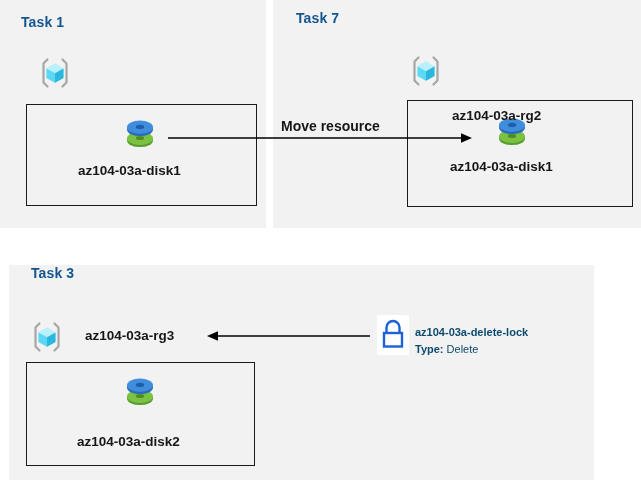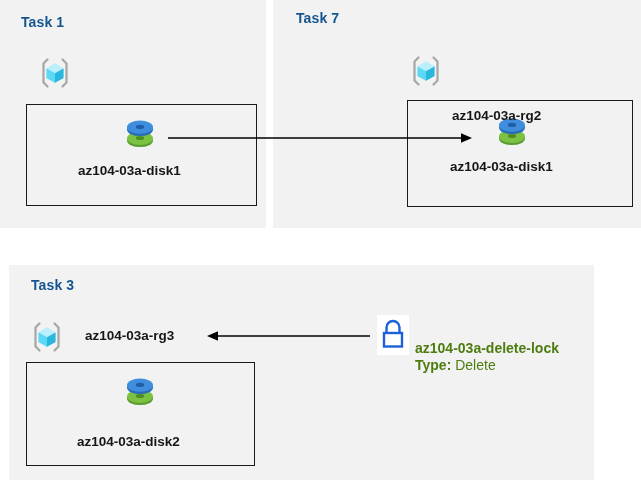--- a/index.html
+++ b/index.html
@@ -34,21 +34,21 @@
   .task-title {
     position: absolute;
     color: #14558f;
     font-weight: bold;
     font-size: 14px;
     letter-spacing: 0.1px;
     white-space: nowrap;
   }
   #title-task1 { left: 21px;  top: 14px; }
   #title-task2 { left: 296px; top: 10px; }
-  #title-task3 { left: 31px;  top: 277px; }
+  #title-task3 { left: 31px;  top: 265px; }
 
   
   .inner-box {
     position: absolute;
     border: 1.3px solid #1a1a1a;
     background: transparent;
     box-sizing: border-box;
   }
   #box-task1 { left: 26px;  top: 104px; width: 231px; height: 102px; }
   #box-task2 { left: 407px; top: 100px; width: 226px; height: 107px; }
@@ -96,25 +96,25 @@
   #label-rg2  { left: 452px; top: 62px; margin-top: 46px; }
   #label-rg3  { left: 85px;  top: 328px; text-align: right; }
   #label-disk1-a { left: 78px;  top: 163px; }
   #label-disk1-b { left: 450px; top: 159px; }
   #label-disk2   { left: 77px;  top: 434px; }
   #label-move    { left: 281px; top: 118px; font-size: 14px; }
 
   #label-lock {
     position: absolute;
     left: 415px;
-    top: 340px;
+    top: 324px;
     white-space: nowrap;
-    font-size: 14px;
+    font-size: 11px;
     font-weight: bold;
-    color: #4d7c0f;
+    color: #0c4a6e;
     line-height: 17px;
   }
   #label-lock .lock-type-value {
     font-weight: normal;
   }
 
   
   .arrow-svg {
     position: absolute;
     overflow: visible;
@@ -204,20 +204,21 @@
     <rect x="7" y="18" width="18" height="13.5" fill="none" stroke="#1b62d8" stroke-width="2.4"></rect>
   </svg>
 
   <div class="label" id="label-rg2">az104-03a-rg2</div>
   <div class="label" id="label-rg3">az104-03a-rg3</div>
 
   <div class="label" id="label-disk1-a">az104-03a-disk1</div>
   <div class="label" id="label-disk1-b">az104-03a-disk1</div>
   <div class="label" id="label-disk2">az104-03a-disk2</div>
 
+  <div class="label" id="label-move">Move resource</div>
 
   <div id="label-lock">
     <div>az104-03a-delete-lock</div>
     <div><span>Type: </span><span class="lock-type-value">Delete</span></div>
   </div>
 
   <svg class="arrow-svg" id="arrow-move" viewBox="0 0 310 20">
     <line x1="0" y1="10" x2="298" y2="10" stroke="#000000" stroke-width="1.6"></line>
     <polygon points="304,10 293,5.2 293,14.8" fill="#000000"></polygon>
   </svg>

